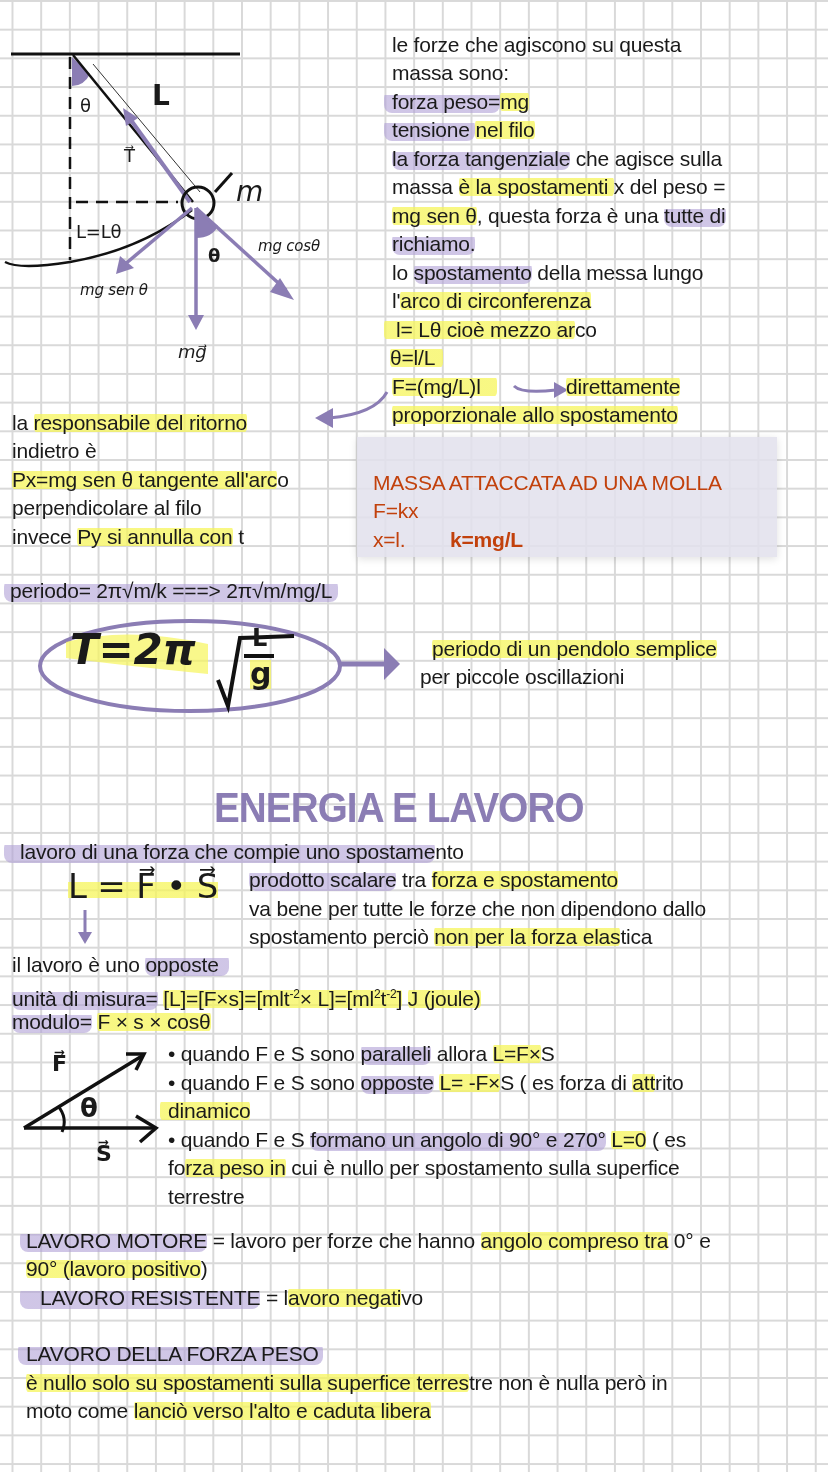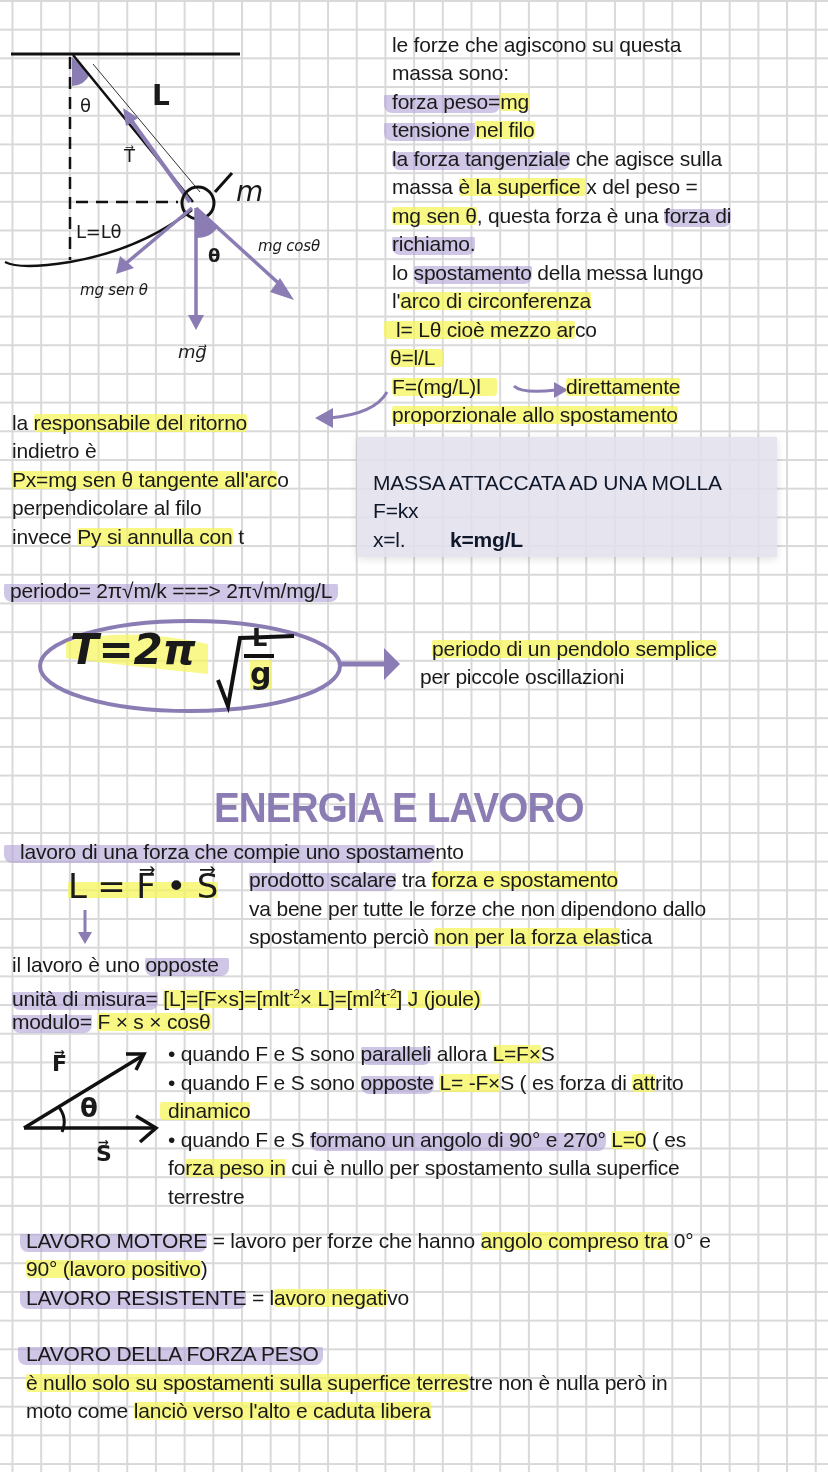--- a/index.html
+++ b/index.html
@@ -12,21 +12,21 @@
     background-size:28.7px 28.7px;
     background-position:11.5px 0px;
     font-family:"Liberation Sans", sans-serif;
     color:#1a1a1a;
   }
   .txt{position:absolute;font-size:21px;line-height:28.7px;white-space:nowrap;letter-spacing:-0.2px;}
   .y{background:linear-gradient(to bottom, transparent 12%, rgba(246,245,90,0.75) 12%, rgba(246,245,90,0.75) 92%, transparent 92%);border-radius:6px;}
   .p{background:linear-gradient(to bottom, transparent 20%, rgba(176,160,214,0.6) 20%, rgba(176,160,214,0.6) 100%, transparent 100%);border-radius:8px;}
   .heading{position:absolute;left:214px;top:784px;font-size:42px;font-weight:bold;color:#8b7db4;letter-spacing:-1px;transform:scaleX(0.92);transform-origin:left top;}
   .box{position:absolute;left:357px;top:437px;width:420px;height:120px;background:rgba(226,224,236,0.85);box-shadow:0 2px 8px rgba(0,0,0,0.12);}
-  .boxtxt{color:#0f172a;}
+  .boxtxt{color:#c2410c;}
   svg{position:absolute;overflow:visible;}
   .hand{font-family:"DejaVu Sans", sans-serif;}
 </style>
 </head>
 <body>
 
 <svg width="380" height="360" style="left:0;top:30px" viewBox="0 0 380 360">
 
   <line x1="11" y1="24" x2="240" y2="24" stroke="#111" stroke-width="3"></line>
 
@@ -73,24 +73,24 @@
 <div class="txt" style="left:384px;top:88px;">
   <span class="p" style="padding:0 0 0 8px;">forza peso=</span><span class="y">mg</span>
 </div>
 <div class="txt" style="left:384px;top:116px;">
   <span class="p" style="padding-left:8px;">tensione </span><span class="y">nel filo</span>
 </div>
 <div class="txt" style="left:392px;top:145px;">
   <span class="p">la forza tangenziale</span> che agisce sulla
 </div>
 <div class="txt" style="left:392px;top:173px;">
-  massa <span class="y">è la superfice </span>x del peso =
+  massa <span class="y">è la spostamenti </span>x del peso =
 </div>
 <div class="txt" style="left:392px;top:202px;">
-  <span class="y">mg sen θ</span>, questa forza è una <span class="p">forza di</span>
+  <span class="y">mg sen θ</span>, questa forza è una <span class="p">tutte di</span>
 </div>
 <div class="txt" style="left:392px;top:230px;">
   <span class="p">richiamo.</span>
 </div>
 <div class="txt" style="left:392px;top:259px;">
   lo <span class="p">spostamento</span> della messa lungo
 </div>
 <div class="txt" style="left:392px;top:287px;">
   l'<span class="y">arco di circonferenza</span>
 </div>
@@ -212,21 +212,21 @@
 </div>
 <div class="txt" style="left:168px;top:1183px;">terrestre</div>
 
 <div class="txt" style="left:20px;top:1227px;">
   <span class="p" style="padding-left:6px;">LAVORO MOTORE</span> = lavoro per forze che hanno <span class="y">angolo compreso tra</span> 0° e
 </div>
 <div class="txt" style="left:26px;top:1255px;">
   <span class="y">90° (lavoro positivo</span>)
 </div>
 <div class="txt" style="left:20px;top:1284px;">
-  <span class="p" style="padding-left:6px;">LAVORO RESISTENTE</span> = l<span class="y">avoro negati</span>vo
+  <span class="p" style="padding-left:20px;">LAVORO RESISTENTE</span> = l<span class="y">avoro negati</span>vo
 </div>
 
 <div class="txt" style="left:18px;top:1340px;text-align:center;">
   <span class="p" style="padding:0 4px 0 8px;">LAVORO DELLA FORZA PESO</span>
 </div>
 <div class="txt" style="left:26px;top:1369px;">
   <span class="y">è nullo solo su spostamenti sulla superfice terres</span>tre non è nulla però in
 </div>
 <div class="txt" style="left:26px;top:1397px;">
   moto come <span class="y">lanciò verso l'alto e caduta libera</span>

